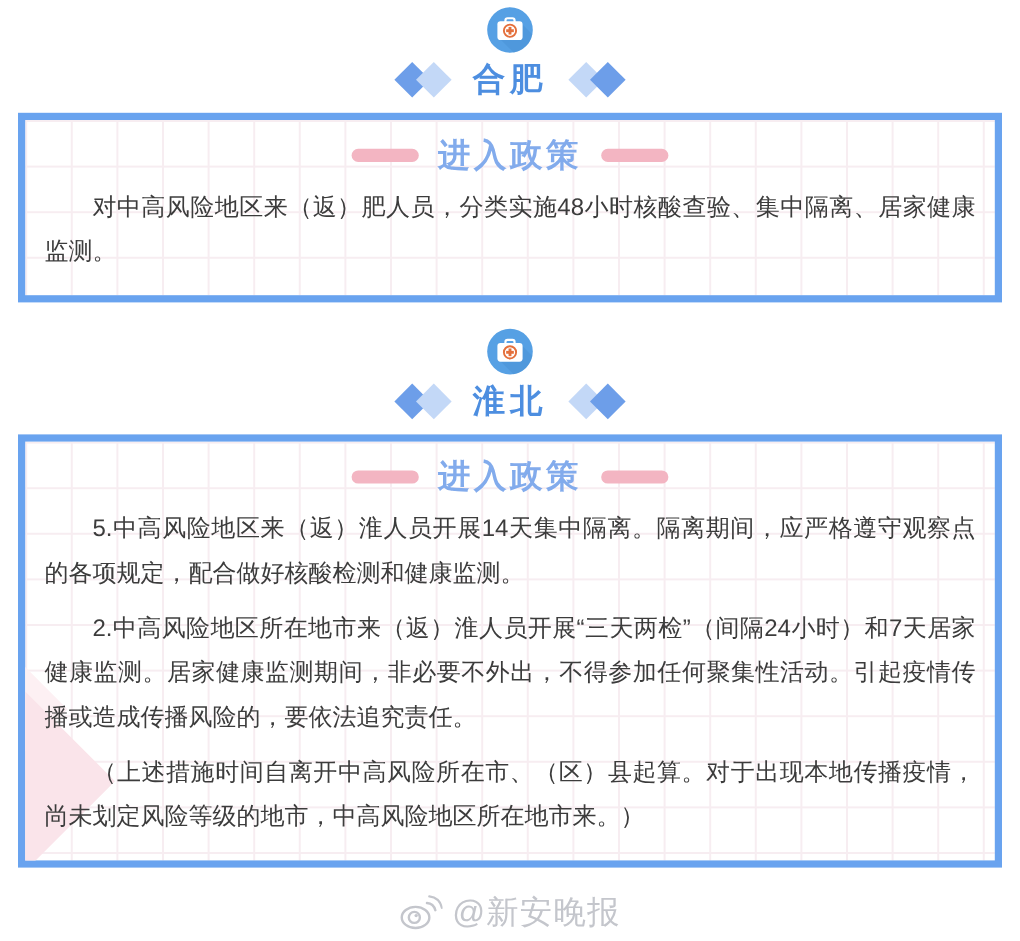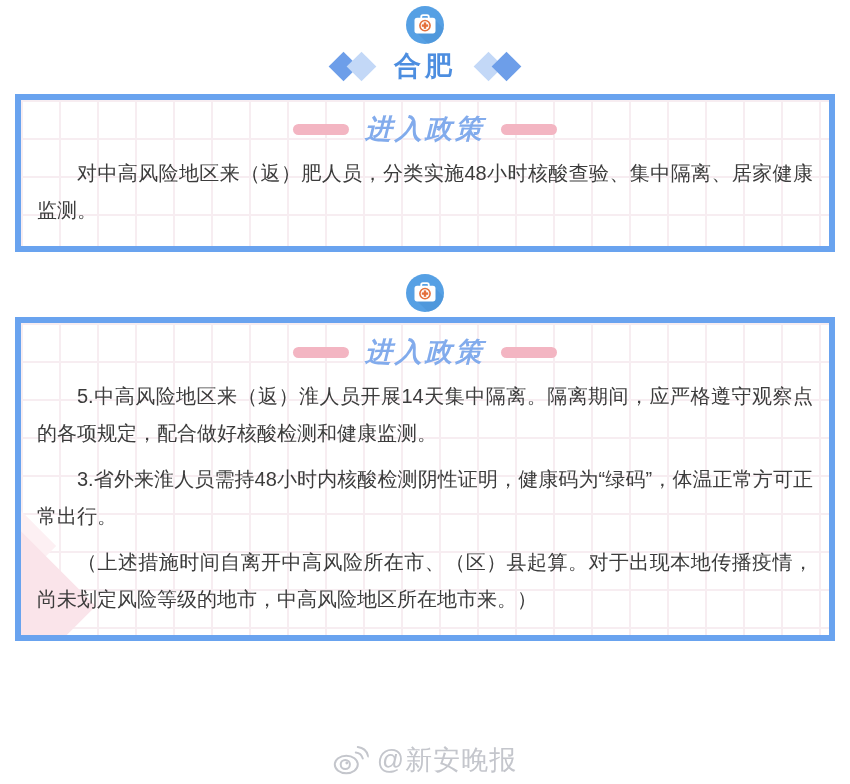--- a/index.html
+++ b/index.html
@@ -30,21 +30,21 @@
     background-image:
       linear-gradient(to right,#f7edf1 2px,transparent 2px),
       linear-gradient(to bottom,#f7edf1 2px,transparent 2px);
     background-size:38px 38px;
     padding:8px 16px 8px 16px;
     overflow:hidden;
   }
   .policy-box.first{margin-bottom:21px;}
   .policy-title{
     display:flex;align-items:center;justify-content:center;
-    height:34px;margin:4px 0 2px 0;position:relative;z-index:2;font-style:italic;
+    height:34px;margin:4px 0 2px 0;position:relative;z-index:2;
   }
   .policy-title .bar{
     width:56px;height:11px;border-radius:6px;background:#f3b5c2;
     display:inline-block;margin:0 16px;
   }
   .policy-title .title-text{
     color:#82abec;font-size:27px;font-weight:bold;letter-spacing:3px;
   }
   .policy-box p{
     margin:9px 0;text-indent:2em;text-align:justify;
@@ -101,32 +101,39 @@
     <svg width="40" height="40" viewBox="0 0 40 40">
       <circle cx="20" cy="20" r="19" fill="#56a0e4"></circle>
       <path d="M29 14 L38.5 23.5 A19 19 0 0 1 23 38.8 L12 28 Z" fill="#4a91d6" opacity="0.55"></path>
       <rect x="16.2" y="10.2" width="7.6" height="5" rx="1.8" fill="none" stroke="#ffffff" stroke-width="1.8"></rect>
       <rect x="9.5" y="12.8" width="21" height="15.6" rx="2.6" fill="#ffffff"></rect>
       <circle cx="20" cy="20.6" r="5.1" fill="#ffffff" stroke="#e4703c" stroke-width="1.6"></circle>
       <rect x="18.8" y="17.4" width="2.4" height="6.4" fill="#e4703c"></rect>
       <rect x="16.8" y="19.4" width="6.4" height="2.4" fill="#e4703c"></rect>
     </svg>
   </div>
+  <div class="city-row">
+    <span class="diamond dark d-left1"></span>
+    <span class="diamond light"></span>
+    <span class="city-name">淮北</span>
+    <span class="diamond light d-right1"></span>
+    <span class="diamond dark"></span>
+  </div>
 </div>
 
 <div class="policy-box">
   <span class="pink-diamond pd-small"></span>
   <span class="pink-diamond pd-big"></span>
   <div class="policy-title">
     <span class="bar"></span>
     <span class="title-text">进入政策</span>
     <span class="bar"></span>
   </div>
   <p>5.中高风险地区来（返）淮人员开展14天集中隔离。隔离期间，应严格遵守观察点的各项规定，配合做好核酸检测和健康监测。</p>
-  <p>3.省外来淮人员需持48小时内核酸检测阴性证明，健康码为“绿码”，体温正常方可正常出行。</p>
+  <p>2.中高风险地区所在地市来（返）淮人员开展“三天两检”（间隔24小时）和7天居家健康监测。居家健康监测期间，非必要不外出，不得参加任何聚集性活动。引起疫情传播或造成传播风险的，要依法追究责任。</p>
   <p>（上述措施时间自离开中高风险所在市、（区）县起算。对于出现本地传播疫情，尚未划定风险等级的地市，中高风险地区所在地市来。）</p>
 </div>
 
 <div class="watermark">
   <svg width="36" height="32" viewBox="0 0 36 32">
     <ellipse cx="13.5" cy="20.5" rx="11.5" ry="8.8" fill="none" stroke="#c4c6cc" stroke-width="2"></ellipse>
     <circle cx="12.5" cy="20.5" r="4.6" fill="none" stroke="#c4c6cc" stroke-width="2"></circle>
     <circle cx="14" cy="19" r="1.4" fill="#c4c6cc"></circle>
     <path d="M23 8.5 q5.5 0.5 7 6" fill="none" stroke="#c4c6cc" stroke-width="2" stroke-linecap="round"></path>
     <path d="M25 3 q8.5 1 10.5 9.5" fill="none" stroke="#c4c6cc" stroke-width="2" stroke-linecap="round"></path>

